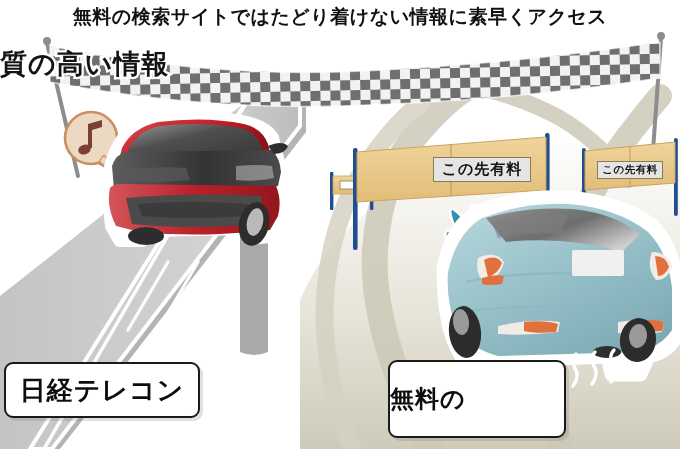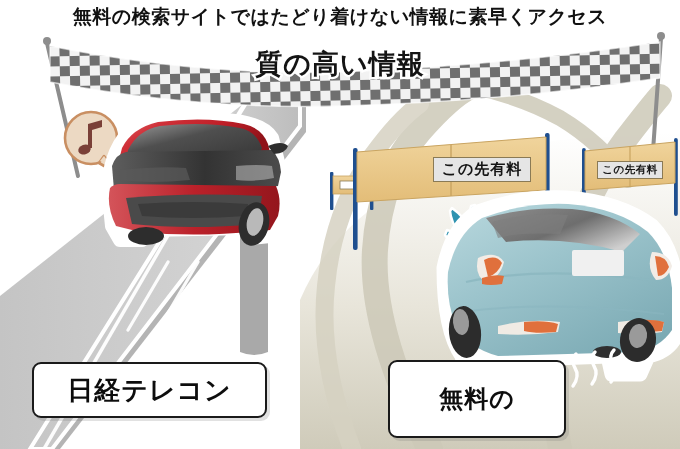--- a/index.html
+++ b/index.html
@@ -30,22 +30,21 @@
     z-index:60;
   }
 
   
   #scene{ position:absolute; left:0; top:0; width:680px; height:449px; z-index:10; }
 
   
   .banner-text{
     position:absolute;
     left:0; top:46px;
-    width:680px;
-    text-align:center;
+    width:540px;
     font-size:27px;
     font-weight:700;
     color:#141414;
     letter-spacing:1px;
     white-space:nowrap;
     z-index:55;
     -webkit-text-stroke:4.5px #ffffff;
     paint-order:stroke fill;
     text-shadow:
       0 0 1px #fff, 0 0 2px #fff;
@@ -59,31 +58,31 @@
     border:2.5px solid #1a1a1a;
     border-radius:9px;
     color:#0d0d0d;
     font-weight:700;
     text-align:center;
     line-height:1.16;
     z-index:58;
     box-shadow:3px 3px 0 rgba(120,120,120,.22);
   }
   #plate-left{
-    left:32px; top:362px;
-    width:235px; height:56px;
+    left:4px; top:362px;
+    width:196px; height:56px;
     font-size:26px;
     display:flex; align-items:center; justify-content:center;
     letter-spacing:1px;
   }
   #plate-right{
     left:388px; top:360px;
     width:178px; height:78px;
     font-size:24px;
-    display:flex; flex-direction:column; align-items:center; justify-content:center;
+    display:flex; flex-direction:column; align-items:flex-start; justify-content:center;
     letter-spacing:1px;
   }
 
   
   .gate-label{
     position:absolute;
     background:#e5e5e5;
     border:1.6px solid #8a7a55;
     color:#151515;
     font-weight:600;

